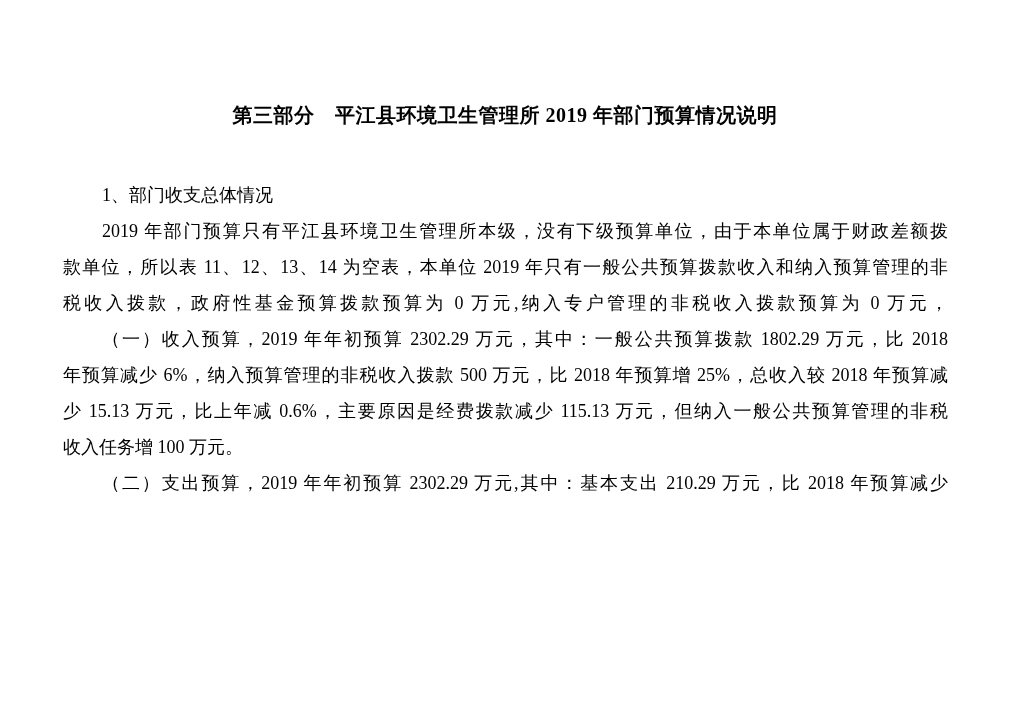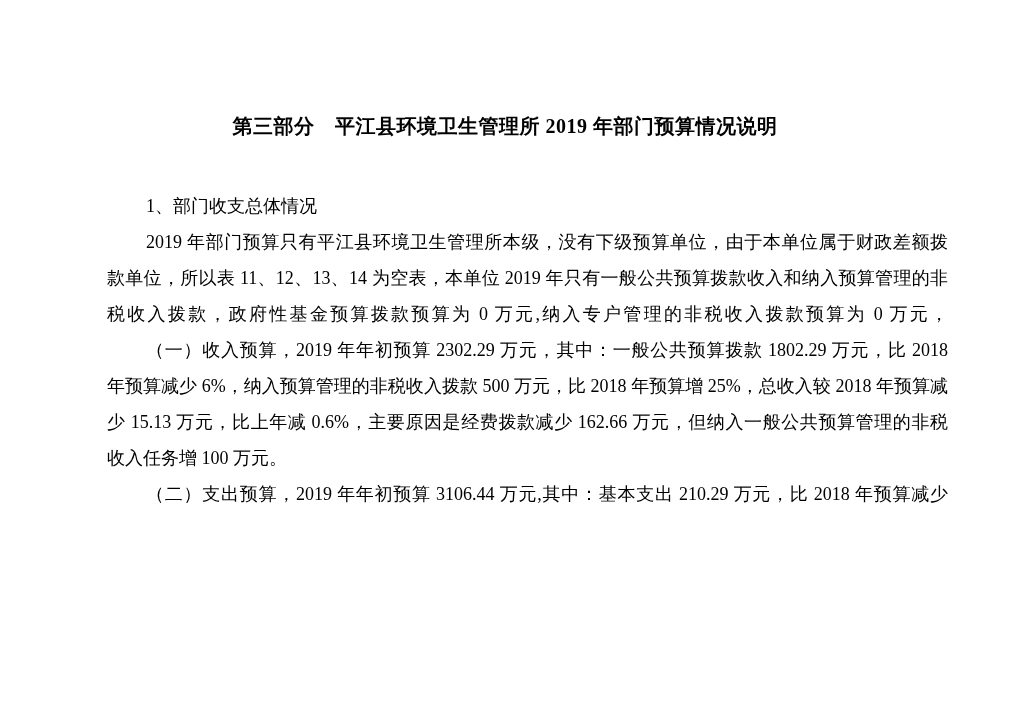--- a/index.html
+++ b/index.html
@@ -14,38 +14,37 @@
   }
   .page {
     position: relative;
     width: 1010px;
     height: 714px;
     background: var(--page-bg);
     color: var(--text-color);
     overflow: hidden;
   }
   .doc-title {
-    margin: 12px;
+    margin: 1px;
     padding-top: 101px;
     text-align: center;
     font-size: 20px;
     font-weight: bold;
     line-height: 26px;
     letter-spacing: 0.5px;
   }
   .doc-body {
     margin: 49px 62px 0 63px; 
     font-size: 18px;
   }
   .paragraph { margin: 0; }
   .line {
     line-height: 36px;
     text-align: justify;
     white-space: normal;
-    margin-left: 44px;
   }
   
   .line.fill { text-align-last: justify; }
   
   .line.first { text-indent: 39px; }
 </style>
 </head>
 <body>
 
 <div class="page">
@@ -55,20 +54,20 @@
         <div class="line first">1、部门收支总体情况</div>
       </div>
       <div class="paragraph">
         <div class="line first fill">2019 年部门预算只有平江县环境卫生管理所本级，没有下级预算单位，由于本单位属于财政差额拨</div>
         <div class="line fill">款单位，所以表 11、12、13、14 为空表，本单位 2019 年只有一般公共预算拨款收入和纳入预算管理的非</div>
         <div class="line fill">税收入拨款，政府性基金预算拨款预算为 0 万元,纳入专户管理的非税收入拨款预算为 0 万元，</div>
       </div>
       <div class="paragraph">
         <div class="line first fill">（一）收入预算，2019 年年初预算 2302.29 万元，其中：一般公共预算拨款 1802.29 万元，比 2018</div>
         <div class="line fill">年预算减少 6%，纳入预算管理的非税收入拨款 500 万元，比 2018 年预算增 25%，总收入较 2018 年预算减</div>
-        <div class="line fill">少 15.13 万元，比上年减 0.6%，主要原因是经费拨款减少 162.66 万元，但纳入一般公共预算管理的非税</div>
+        <div class="line fill">少 15.13 万元，比上年减 0.6%，主要原因是经费拨款减少 115.13 万元，但纳入一般公共预算管理的非税</div>
         <div class="line">收入任务增 100 万元。</div>
       </div>
       <div class="paragraph">
-        <div class="line first fill">（二）支出预算，2019 年年初预算 3106.44 万元,其中：基本支出 210.29 万元，比 2018 年预算减少</div>
+        <div class="line first fill">（二）支出预算，2019 年年初预算 2302.29 万元,其中：基本支出 210.29 万元，比 2018 年预算减少</div>
       </div>
     </div>
 </div>
 
 </body></html>

